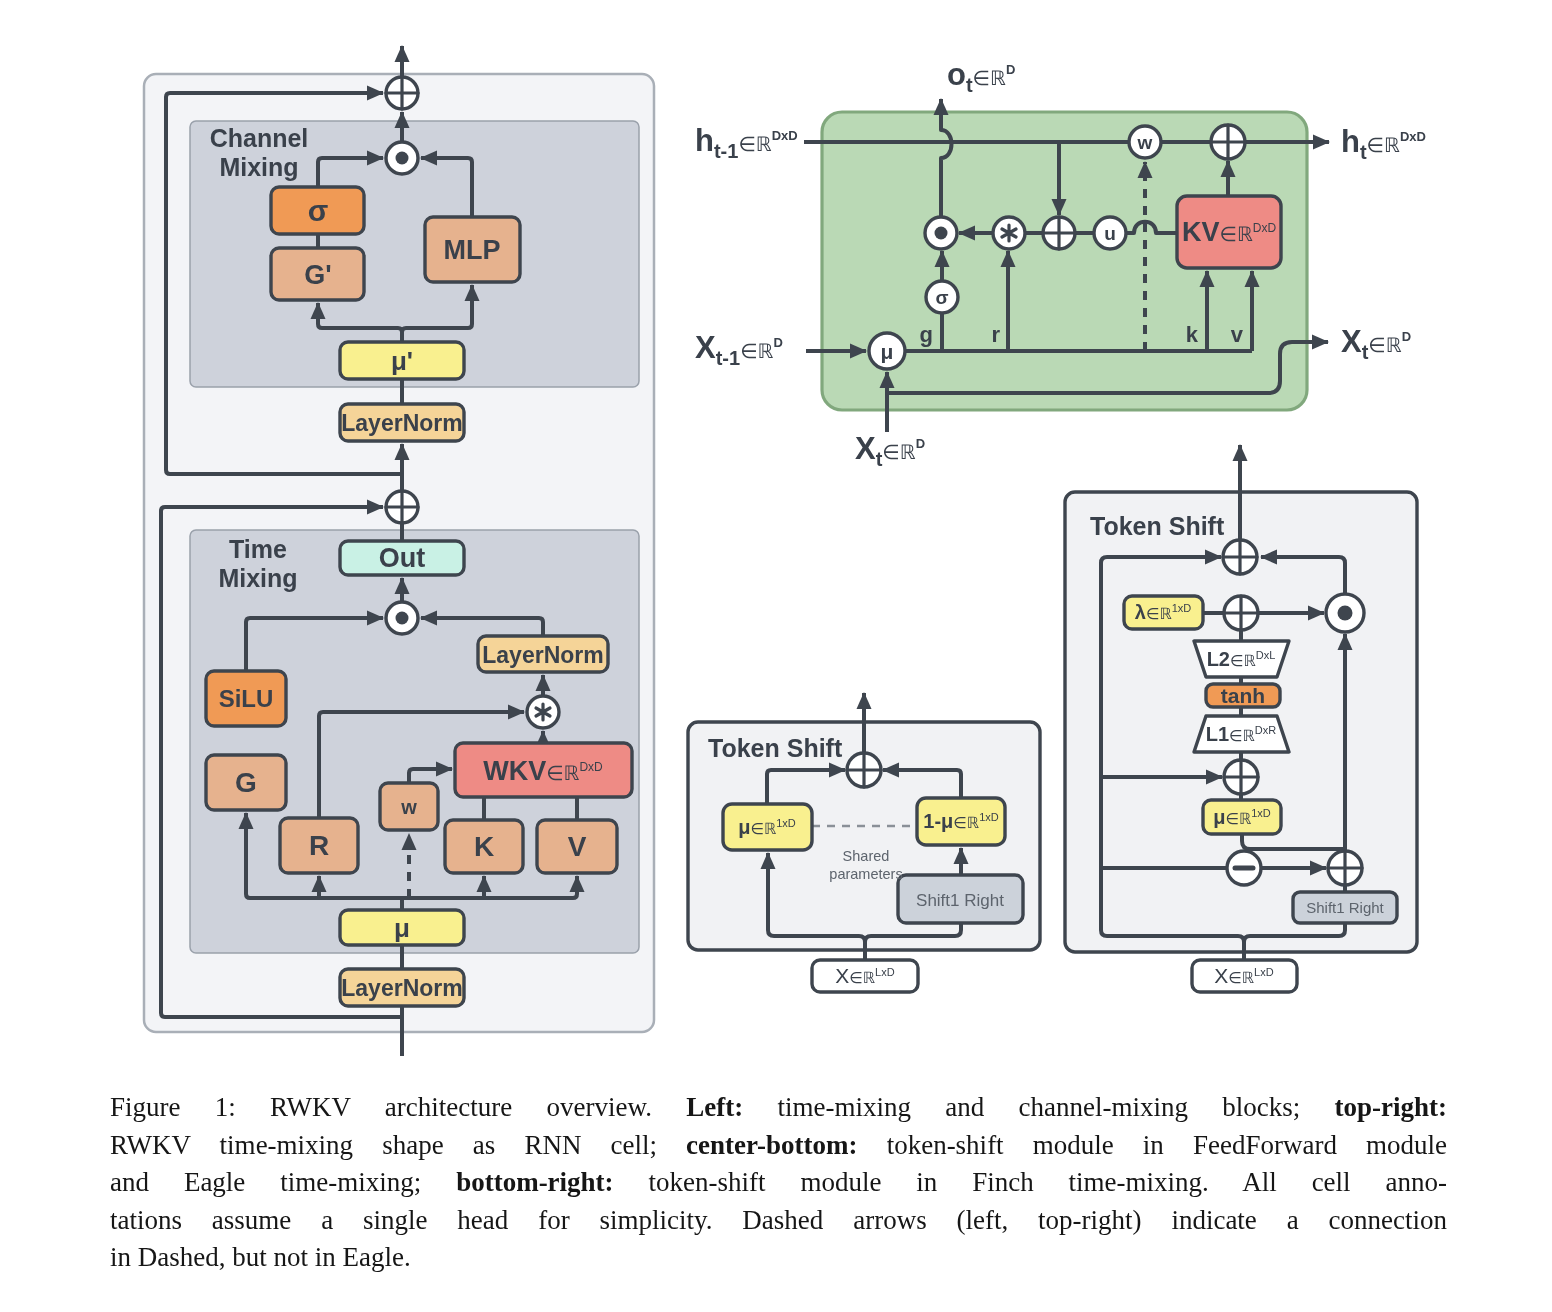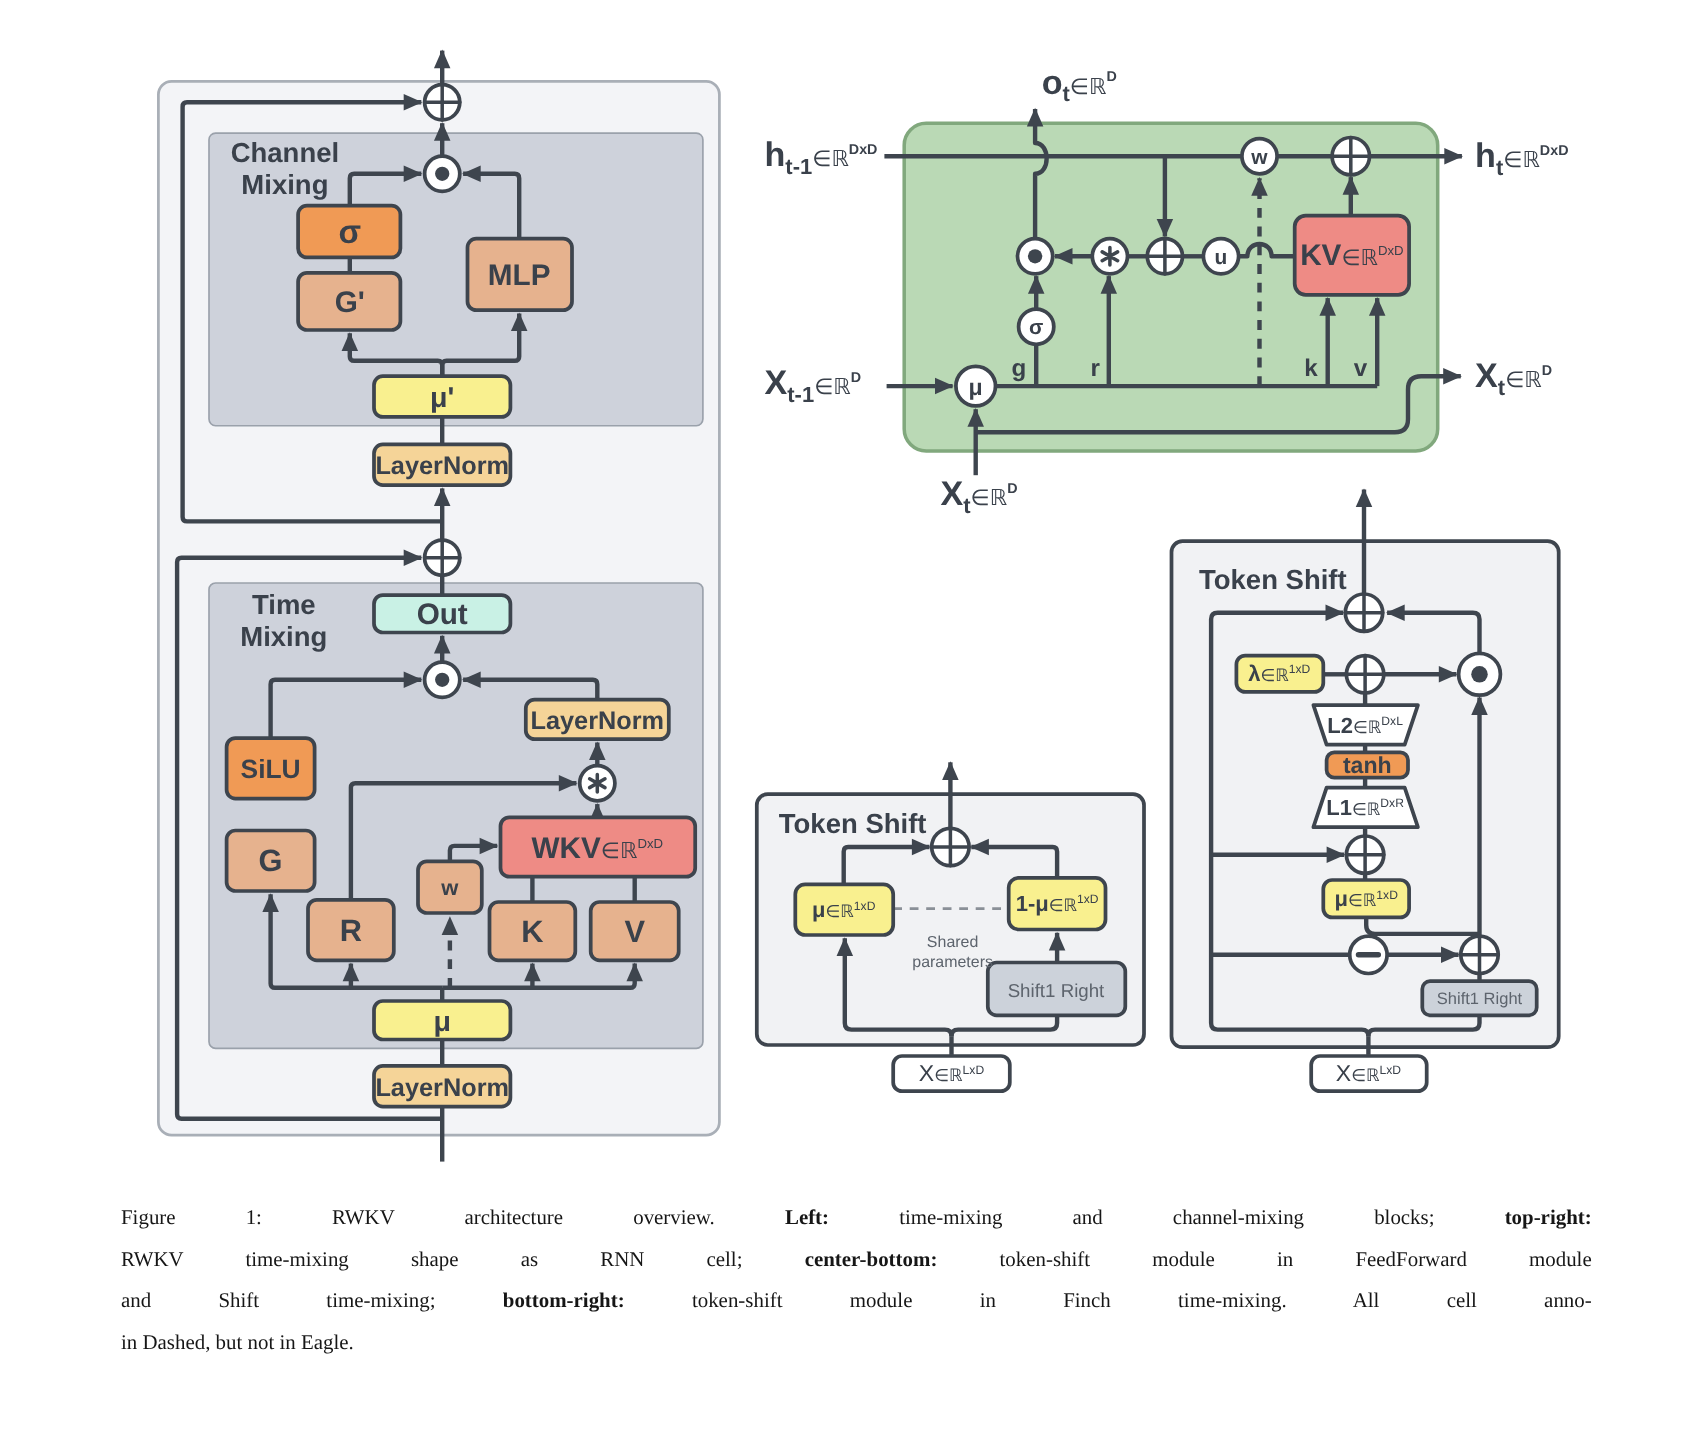--- a/index.html
+++ b/index.html
@@ -10,21 +10,21 @@
   .lna{stroke:#3e454e;stroke-width:4;fill:none;stroke-linejoin:round;marker-end:url(#ah);}
   .dsh{stroke-dasharray:9 8;}
   .op{fill:#ffffff;stroke:#3e454e;stroke-width:3.4;}
   .opg{stroke:#3e454e;stroke-width:3.2;stroke-linecap:round;}
   .bx{stroke:#3e454e;stroke-width:3.4;}
   .lbl{fill:#3a414b;font-weight:bold;text-anchor:middle;}
   .lblS{fill:#3a414b;font-weight:bold;text-anchor:start;}
   .lblE{fill:#3a414b;font-weight:bold;text-anchor:end;}
   .gray{fill:#5d646d;font-weight:normal;text-anchor:middle;}
   .caption{position:absolute;left:110px;top:1089px;width:1337px;
-           font-family:"Liberation Serif",serif;font-size:19px;line-height:37.5px;color:#161616;}
+           font-family:"Liberation Serif",serif;font-size:27px;line-height:37.5px;color:#161616;}
   .cap-line{white-space:normal;}
   .just{text-align:justify;text-align-last:justify;}
   .cap-line b{font-weight:bold;}
 </style>
 </head>
 <body>
 
 <div id="page">
 <svg width="1552" height="1312" viewBox="0 0 1552 1312">
   <defs>
@@ -358,16 +358,17 @@
       <text class="lbl" x="1244" y="983"><tspan font-size="21" font-weight="normal" dy="0">X</tspan><tspan font-size="15.5" font-weight="normal" dy="0">∈ℝ</tspan><tspan font-size="11" font-weight="normal" dy="-7">LxD</tspan></text>
     </g>
 
     <text class="lblS" x="1090" y="535" font-size="25" fill="#3f464f">Token Shift</text>
   </g>
 </svg>
 
 <div class="caption">
   <div class="cap-line just"><span>Figure 1: RWKV architecture overview. </span><b>Left:</b><span> time-mixing and channel-mixing blocks; </span><b>top-right:</b></div>
   <div class="cap-line just"><span>RWKV time-mixing shape as RNN cell; </span><b>center-bottom:</b><span> token-shift module in FeedForward module</span></div>
-  <div class="cap-line just"><span>and Shift time-mixing; </span><b>bottom-right:</b><span> token-shift module in Finch time-mixing. All cell anno-</span></div>
+  <div class="cap-line just"><span>and Eagle time-mixing; </span><b>bottom-right:</b><span> token-shift module in Finch time-mixing. All cell anno-</span></div>
+  <div class="cap-line just"><span>tations assume a single head for simplicity. Dashed arrows (left, top-right) indicate a connection</span></div>
   <div class="cap-line"><span>in Dashed, but not in Eagle.</span></div>
 </div>
 </div>
 
 </body></html>

